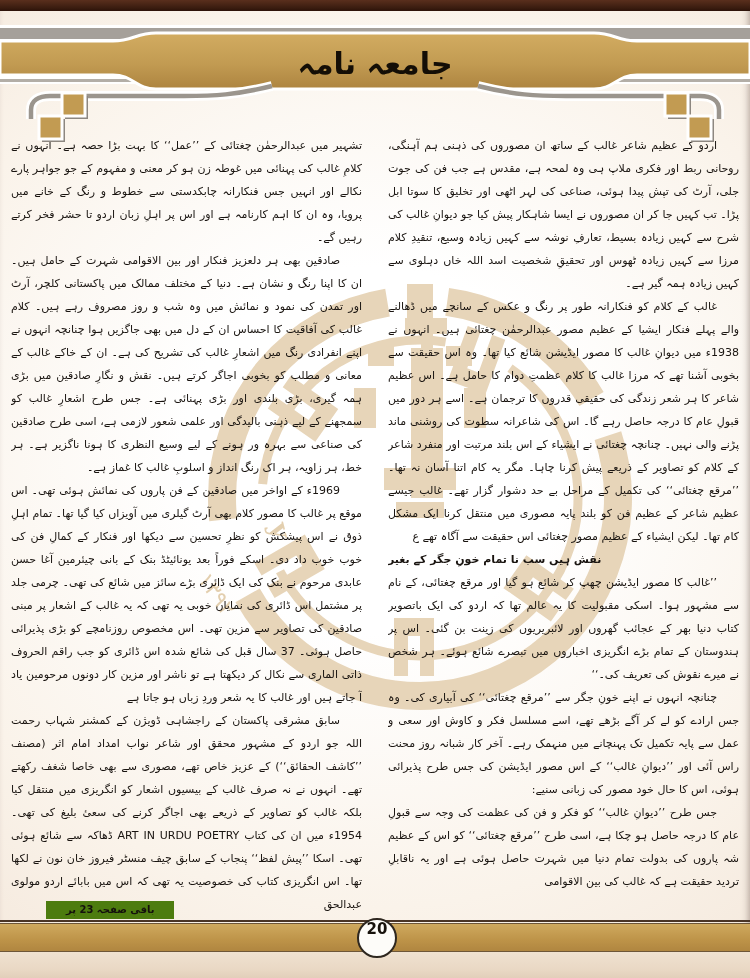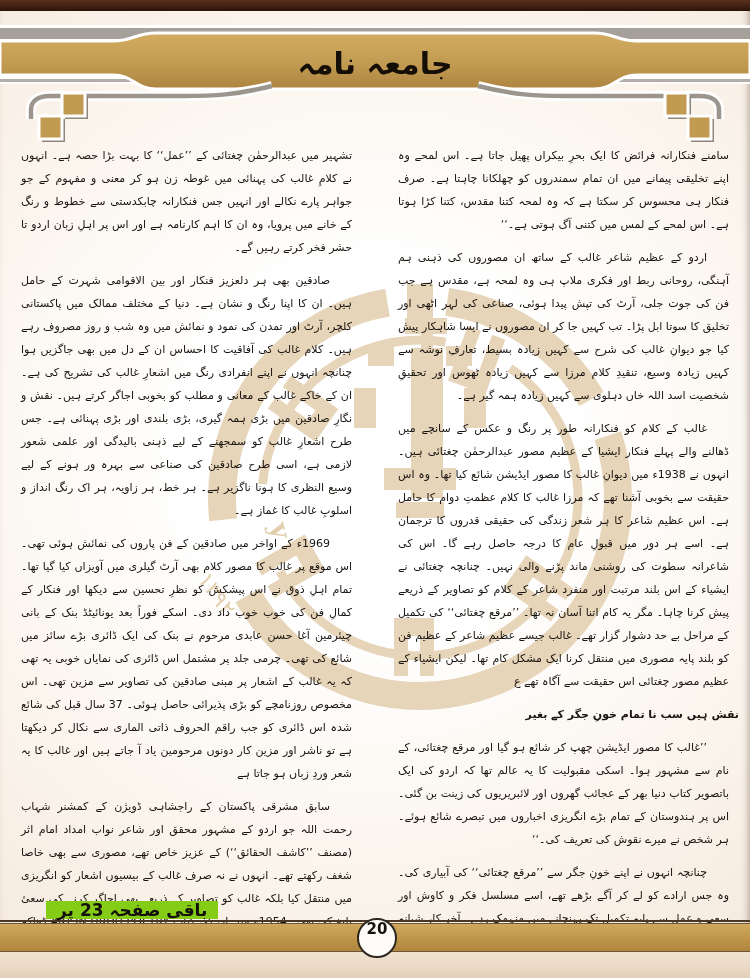--- a/index.html
+++ b/index.html
@@ -15,26 +15,26 @@
   #maroon-strip{left:0;top:0;width:750px;height:11px;
     background:linear-gradient(#5a2f1d,#3b1d10 70%,#2c1209);z-index:3}
   #header-svg{left:0;top:0;width:750px;height:200px;z-index:2}
   
   #watermark{left:178px;top:256px;width:484px;height:484px;z-index:0;opacity:.95}
   
   #article{left:11px;top:134px;width:728px;height:790px;z-index:1;
     display:flex;flex-direction:row;gap:26px;direction:rtl}
   .col{width:351px;height:790px;overflow:hidden;
     font-size:11px;line-height:23px;color:#191410;text-align:justify}
-  .col p{margin:10px;text-indent:22px}
+  .col p{margin:0;text-indent:22px}
   .col p.flush{text-indent:0}
-  .verse{margin:0;text-align:right;text-indent:0;font-weight:bold}
+  .verse{margin:0;text-align:left;text-indent:0;font-weight:bold}
   
-  #continuation-badge{left:46px;top:901px;z-index:4;background:#84cc16;
-    color:#14100c;font-size:17px;line-height:18px;padding:0 11px;font-weight:bold}
+  #continuation-badge{left:46px;top:901px;z-index:4;background:#4d7c0f;
+    color:#14100c;font-size:10px;line-height:18px;padding:0 20px;font-weight:bold}
   
   #footer-rule{left:0;top:920px;width:750px;height:2px;background:#4a3526;z-index:3}
   #footer-gold{left:0;top:923px;width:750px;height:27px;z-index:3;
     background:linear-gradient(#cfa95e,#bd9348 60%,#b08640);
     border-top:1px solid #6d5638;border-bottom:1px solid #6d5638}
   #page-circle{left:357px;top:918px;width:36px;height:36px;border-radius:50%;
     background:#fdfcf9;border:2px solid #2e271f;z-index:4;
     display:flex;align-items:flex-start;justify-content:center;
     font-size:15px;font-weight:bold;color:#17120c;direction:ltr}
   #footer-strip{left:0;top:951px;width:750px;height:27px;z-index:2;
@@ -123,21 +123,20 @@
     <path id="wm-arc" d="M -150,28 A 153,153 0 0 0 150,28" fill="none"></path>
   </defs>
   <text font-family="DejaVu Serif, serif" font-size="27" font-weight="bold" fill="#e2cdab" letter-spacing="2">
     <textPath href="#wm-arc" startOffset="4%">Allama Iqbal Open University</textPath>
   </text>
   <text x="-196" y="120" font-size="22" fill="#e2cdab" transform="rotate(55 -196 120)">۱۳۹۲</text>
 </svg>
 
 <main id="article" class="abs">
   <section class="col">
-    <p class="flush">سامنے فنکارانہ فرائض کا ایک بحرِ بیکراں پھیل جاتا ہے۔ اس لمحے وہ اپنے تخلیقی پیمانے میں ان تمام سمندروں کو چھلکانا چاہتا ہے۔ صرف فنکار ہی محسوس کر سکتا ہے کہ وہ لمحہ کتنا مقدس، کتنا کڑا ہوتا ہے۔ اس لمحے کے لمس میں کتنی آگ ہوتی ہے۔‘‘</p>
     <p>اردو کے عظیم شاعر غالب کے ساتھ ان مصوروں کی ذہنی ہم آہنگی، روحانی ربط اور فکری ملاپ ہی وہ لمحہ ہے، مقدس ہے جب فن کی جوت جلی، آرٹ کی تپش پیدا ہوئی، صناعی کی لہر اٹھی اور تخلیق کا سوتا ابل پڑا۔ تب کہیں جا کر ان مصوروں نے ایسا شاہکار پیش کیا جو دیوانِ غالب کی شرح سے کہیں زیادہ بسیط، تعارفِ نوشہ سے کہیں زیادہ وسیع، تنقیدِ کلام مرزا سے کہیں زیادہ ٹھوس اور تحقیقِ شخصیت اسد اللہ خاں دہلوی سے کہیں زیادہ ہمہ گیر ہے۔</p>
     <p>غالب کے کلام کو فنکارانہ طور پر رنگ و عکس کے سانچے میں ڈھالنے والے پہلے فنکار ایشیا کے عظیم مصور عبدالرحمٰن چغتائی ہیں۔ انہوں نے 1938ء میں دیوانِ غالب کا مصور ایڈیشن شائع کیا تھا۔ وہ اس حقیقت سے بخوبی آشنا تھے کہ مرزا غالب کا کلام عظمتِ دوام کا حامل ہے۔ اس عظیم شاعر کا ہر شعر زندگی کی حقیقی قدروں کا ترجمان ہے۔ اسے ہر دور میں قبولِ عام کا درجہ حاصل رہے گا۔ اس کی شاعرانہ سطوت کی روشنی ماند پڑنے والی نہیں۔ چنانچہ چغتائی نے ایشیاء کے اس بلند مرتبت اور منفرد شاعر کے کلام کو تصاویر کے ذریعے پیش کرنا چاہا۔ مگر یہ کام اتنا آسان نہ تھا۔ ’’مرقع چغتائی‘‘ کی تکمیل کے مراحل بے حد دشوار گزار تھے۔ غالب جیسے عظیم شاعر کے عظیم فن کو بلند پایہ مصوری میں منتقل کرنا ایک مشکل کام تھا۔ لیکن ایشیاء کے عظیم مصور چغتائی اس حقیقت سے آگاہ تھے      ع</p>
     <div class="verse">نقش ہیں سب نا تمام خونِ جگر کے بغیر</div>
     <p>’’غالب کا مصور ایڈیشن چھپ کر شائع ہو گیا اور مرقع چغتائی، کے نام سے مشہور ہوا۔ اسکی مقبولیت کا یہ عالم تھا کہ اردو کی ایک باتصویر کتاب دنیا بھر کے عجائب گھروں اور لائبریریوں کی زینت بن گئی۔ اس پر ہندوستان کے تمام بڑے انگریزی اخباروں میں تبصرے شائع ہوئے۔ ہر شخص نے میرے نقوش کی تعریف کی۔‘‘</p>
     <p>چنانچہ انہوں نے اپنے خونِ جگر سے ’’مرقع چغتائی‘‘ کی آبیاری کی۔ وہ جس ارادے کو لے کر آگے بڑھے تھے، اسے مسلسل فکر و کاوش اور سعی و عمل سے پایہ تکمیل تک پہنچانے میں منہمک رہے۔ آخر کار شبانہ روز محنت راس آئی اور ’’دیوانِ غالب‘‘ کے اس مصور ایڈیشن کی جس طرح پذیرائی ہوئی، اس کا حال خود مصور کی زبانی سنیے:</p>
     <p>جس طرح ’’دیوانِ غالب‘‘ کو فکر و فن کی عظمت کی وجہ سے قبولِ عام کا درجہ حاصل ہو چکا ہے، اسی طرح ’’مرقع چغتائی‘‘ کو اس کے عظیم شہ پاروں کی بدولت تمام دنیا میں شہرت حاصل ہوئی ہے اور یہ ناقابلِ تردید حقیقت ہے کہ غالب کی بین الاقوامی</p>
   </section>
   <section class="col">
     <p class="flush">تشہیر میں عبدالرحمٰن چغتائی کے ’’عمل‘‘ کا بہت بڑا حصہ ہے۔ انہوں نے کلامِ غالب کی پہنائی میں غوطہ زن ہو کر معنی و مفہوم کے جو جواہر پارے نکالے اور انہیں جس فنکارانہ چابکدستی سے خطوط و رنگ کے خانے میں پرویا، وہ ان کا اہم کارنامہ ہے اور اس پر اہلِ زبان اردو تا حشر فخر کرتے رہیں گے۔</p>
     <p>صادقین بھی ہر دلعزیز فنکار اور بین الاقوامی شہرت کے حامل ہیں۔ ان کا اپنا رنگ و نشان ہے۔ دنیا کے مختلف ممالک میں پاکستانی کلچر، آرٹ اور تمدن کی نمود و نمائش میں وہ شب و روز مصروف رہے ہیں۔ کلام غالب کی آفاقیت کا احساس ان کے دل میں بھی جاگزیں ہوا چنانچہ انہوں نے اپنے انفرادی رنگ میں اشعارِ غالب کی تشریح کی ہے۔ ان کے خاکے غالب کے معانی و مطلب کو بخوبی اجاگر کرتے ہیں۔ نقش و نگارِ صادقین میں بڑی ہمہ گیری، بڑی بلندی اور بڑی پہنائی ہے۔ جس طرح اشعارِ غالب کو سمجھنے کے لیے ذہنی بالیدگی اور علمی شعور لازمی ہے، اسی طرح صادقین کی صناعی سے بہرہ ور ہونے کے لیے وسیع النظری کا ہونا ناگزیر ہے۔ ہر خط، ہر زاویہ، ہر اک رنگ انداز و اسلوبِ غالب کا غماز ہے۔</p>

